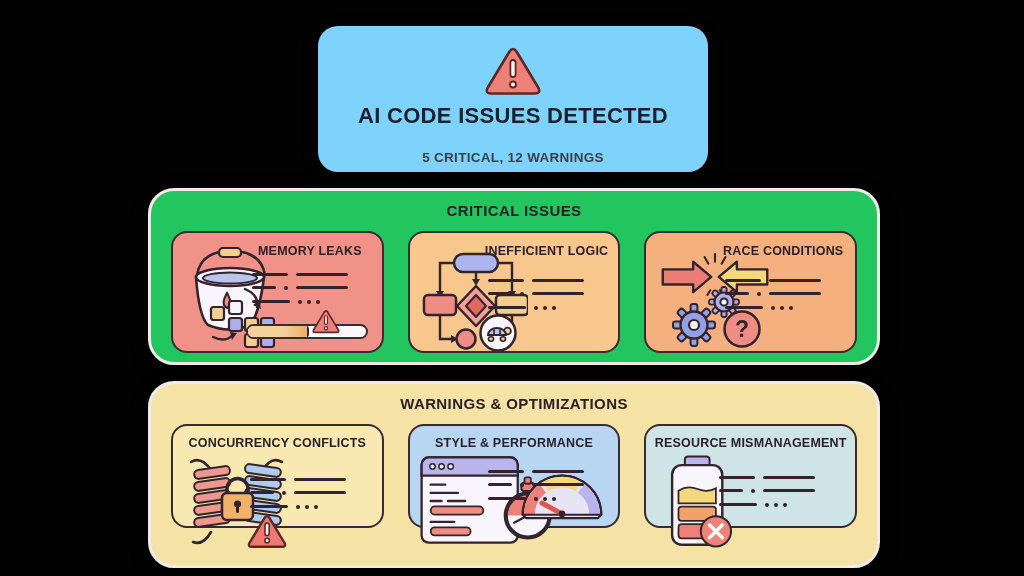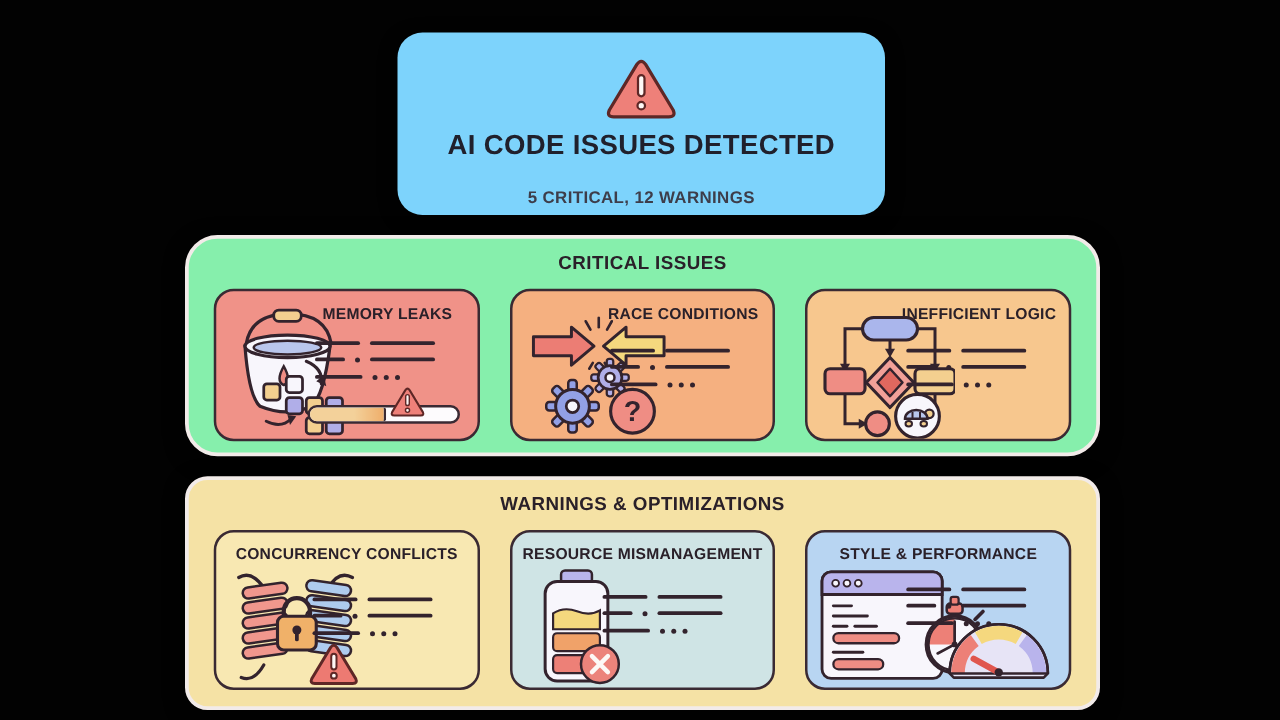--- a/index.html
+++ b/index.html
@@ -36,21 +36,21 @@
   .section-title{
     position:absolute;top:11px;left:0;right:0;text-align:center;
     font-size:15px;font-weight:bold;color:#2a2029;letter-spacing:.4px;
   }
   .cards{position:absolute;left:20px;right:20px;top:40px;display:flex;gap:24px;}
   .card{
     flex:1;position:relative;border:2.5px solid #3a2a33;border-radius:16px;
     box-sizing:border-box;
   }
   .section-critical .card{height:122px;}
-  .section-warnings .card{height:128px;}
+  .section-warnings .card{height:104px;}
   .card-title{
     position:absolute;font-size:12.5px;font-weight:bold;color:#2a2029;
     letter-spacing:.2px;text-align:center;line-height:1.1;
   }
   .ct-right{top:12px;left:36%;right:10px;}
   .ct-center{top:11px;left:6px;right:6px;}
   
   .tlines{position:absolute;width:116px;}
   .tl-row{display:flex;align-items:center;gap:8px;margin-bottom:10px;}
   .tl{height:2.8px;background:#33232d;border-radius:2px;}
@@ -77,21 +77,21 @@
 <div class="abs header-card" style="background-color: #7dd3fc;">
   <svg class="tri" width="58" height="50" viewBox="0 0 58 50">
     <path d="M25.5 5.5 Q29 0.5 32.5 5.5 L54.5 42 Q57 47.5 51 47.5 L7 47.5 Q1 47.5 3.5 42 Z" fill="#ee8079" stroke="#5e2726" stroke-width="2.6" stroke-linejoin="round"></path>
     <rect x="26.4" y="14" width="5.2" height="17" rx="2.6" fill="#fdf8f6" stroke="#5e2726" stroke-width="1.8"></rect>
     <circle cx="29" cy="38.5" r="3" fill="#fdf8f6" stroke="#5e2726" stroke-width="1.8"></circle>
   </svg>
   <div class="header-title">AI CODE ISSUES DETECTED</div>
   <div class="header-subtitle">5 CRITICAL, 12 WARNINGS</div>
 </div>
 
-<div class="abs section section-critical" style="background-color: #86efac;">
+<div class="abs section section-critical" style="background-color: #22c55e;">
   <div class="section-title">CRITICAL ISSUES</div>
   <div class="cards">
 
     <div class="card" style="background-color: rgb(240, 146, 136);">
       <div class="card-title ct-right">MEMORY LEAKS</div>
       <svg class="abs" style="left:4px;top:12px" width="108" height="104" viewBox="0 0 108 104">
         <path d="M20 30 Q24 6 54 6 Q84 6 88 30" fill="none" stroke="#33232d" stroke-width="2.6"></path>
         <rect x="42" y="3" width="22" height="9" rx="4" fill="#f3cf8f" stroke="#33232d" stroke-width="2.2"></rect>
         <path d="M19 32 Q22 72 31 80 Q53 89 72 80 Q82 72 87 32 Z" fill="#f8f6fc" stroke="#33232d" stroke-width="2.6"></path>
         <ellipse cx="53" cy="32" rx="34" ry="9" fill="#f8f6fc" stroke="#33232d" stroke-width="2.6"></ellipse>
@@ -128,80 +128,20 @@
             </div>
           </div>
       </div>
       <div class="pbar">
         <div class="pbar-fill"></div>
         <svg class="pbar-warn" width="28" height="25" viewBox="0 0 58 50">
           <path d="M25.5 5.5 Q29 0.5 32.5 5.5 L54.5 42 Q57 47.5 51 47.5 L7 47.5 Q1 47.5 3.5 42 Z" fill="#ee8079" stroke="#5e2726" stroke-width="3.4" stroke-linejoin="round"></path>
           <rect x="26" y="13" width="6" height="18" rx="3" fill="#fdf8f6" stroke="#5e2726" stroke-width="2.4"></rect>
           <circle cx="29" cy="39" r="3.4" fill="#fdf8f6" stroke="#5e2726" stroke-width="2.4"></circle>
         </svg>
-      </div>
-    </div>
-
-    <div class="card" style="background-color: rgb(245, 176, 128);">
-      <div class="card-title ct-right">RACE CONDITIONS</div>
-      <svg class="abs" style="left:12px;top:20px" width="114" height="46" viewBox="0 0 120 48">
-        <polygon points="5,17 37,17 37,9 56,25 37,41 37,33 5,33" fill="#ec7d74" stroke="#33232d" stroke-width="2.5" stroke-linejoin="round"></polygon>
-        <polygon points="115,17 83,17 83,9 64,25 83,41 83,33 115,33" fill="#f5d87e" stroke="#33232d" stroke-width="2.5" stroke-linejoin="round"></polygon>
-        <line x1="60" y1="1" x2="60" y2="9" stroke="#33232d" stroke-width="2.2" stroke-linecap="round"></line>
-        <line x1="49" y1="4" x2="53" y2="11" stroke="#33232d" stroke-width="2.2" stroke-linecap="round"></line>
-        <line x1="71" y1="4" x2="67" y2="11" stroke="#33232d" stroke-width="2.2" stroke-linecap="round"></line>
-        <line x1="52" y1="44" x2="55" y2="39" stroke="#33232d" stroke-width="2.2" stroke-linecap="round"></line>
-        <line x1="68" y1="44" x2="65" y2="39" stroke="#33232d" stroke-width="2.2" stroke-linecap="round"></line>
-      </svg>
-      <svg class="abs" style="left:18px;bottom:2px" width="108" height="64" viewBox="0 0 108 64">
-        <g transform="translate(60,17)">
-          <rect x="-2.6" y="-15" width="5.2" height="7" rx="2" fill="#b0aee8" stroke="#33232d" stroke-width="1.8"></rect>
-          <rect x="-2.6" y="-15" width="5.2" height="7" rx="2" transform="rotate(45)" fill="#b0aee8" stroke="#33232d" stroke-width="1.8"></rect>
-          <rect x="-2.6" y="-15" width="5.2" height="7" rx="2" transform="rotate(90)" fill="#b0aee8" stroke="#33232d" stroke-width="1.8"></rect>
-          <rect x="-2.6" y="-15" width="5.2" height="7" rx="2" transform="rotate(135)" fill="#b0aee8" stroke="#33232d" stroke-width="1.8"></rect>
-          <rect x="-2.6" y="-15" width="5.2" height="7" rx="2" transform="rotate(180)" fill="#b0aee8" stroke="#33232d" stroke-width="1.8"></rect>
-          <rect x="-2.6" y="-15" width="5.2" height="7" rx="2" transform="rotate(225)" fill="#b0aee8" stroke="#33232d" stroke-width="1.8"></rect>
-          <rect x="-2.6" y="-15" width="5.2" height="7" rx="2" transform="rotate(270)" fill="#b0aee8" stroke="#33232d" stroke-width="1.8"></rect>
-          <rect x="-2.6" y="-15" width="5.2" height="7" rx="2" transform="rotate(315)" fill="#b0aee8" stroke="#33232d" stroke-width="1.8"></rect>
-          <circle r="9.5" fill="#b0aee8" stroke="#33232d" stroke-width="2.2"></circle>
-          <circle r="3.6" fill="#f8f6fc" stroke="#33232d" stroke-width="2"></circle>
-        </g>
-        <g transform="translate(30,40)">
-          <rect x="-3.4" y="-21" width="6.8" height="9" rx="2.4" fill="#92a0e6" stroke="#33232d" stroke-width="2"></rect>
-          <rect x="-3.4" y="-21" width="6.8" height="9" rx="2.4" transform="rotate(45)" fill="#92a0e6" stroke="#33232d" stroke-width="2"></rect>
-          <rect x="-3.4" y="-21" width="6.8" height="9" rx="2.4" transform="rotate(90)" fill="#92a0e6" stroke="#33232d" stroke-width="2"></rect>
-          <rect x="-3.4" y="-21" width="6.8" height="9" rx="2.4" transform="rotate(135)" fill="#92a0e6" stroke="#33232d" stroke-width="2"></rect>
-          <rect x="-3.4" y="-21" width="6.8" height="9" rx="2.4" transform="rotate(180)" fill="#92a0e6" stroke="#33232d" stroke-width="2"></rect>
-          <rect x="-3.4" y="-21" width="6.8" height="9" rx="2.4" transform="rotate(225)" fill="#92a0e6" stroke="#33232d" stroke-width="2"></rect>
-          <rect x="-3.4" y="-21" width="6.8" height="9" rx="2.4" transform="rotate(270)" fill="#92a0e6" stroke="#33232d" stroke-width="2"></rect>
-          <rect x="-3.4" y="-21" width="6.8" height="9" rx="2.4" transform="rotate(315)" fill="#92a0e6" stroke="#33232d" stroke-width="2"></rect>
-          <circle r="13.5" fill="#92a0e6" stroke="#33232d" stroke-width="2.4"></circle>
-          <circle r="5" fill="#f8f6fc" stroke="#33232d" stroke-width="2.2"></circle>
-        </g>
-        <circle cx="78" cy="44" r="17.5" fill="#ef8d84" stroke="#33232d" stroke-width="2.5"></circle>
-        <text x="78" y="52" font-size="23" font-weight="bold" fill="#33232d" text-anchor="middle" font-family="Liberation Sans, sans-serif">?</text>
-      </svg>
-      <div class="tlines" style="right:14px;top:46px">
-        <div class="tl-row">
-            <div class="tl" style="width:36px"></div>
-            <div class="tl" style="width:52px"></div>
-          </div>
-        <div class="tl-row">
-            <div class="tl" style="width:24px"></div>
-            <div class="tl-dot"></div>
-            <div class="tl" style="width:52px"></div>
-          </div>
-        <div class="tl-row">
-            <div class="tl" style="width:38px"></div>
-            <div class="tl-dots">
-              <div class="tl-dot"></div>
-              <div class="tl-dot"></div>
-              <div class="tl-dot"></div>
-            </div>
-          </div>
       </div>
     </div>
 
     <div class="card" style="background-color: rgb(247, 199, 142);">
       <div class="card-title ct-right">INEFFICIENT LOGIC</div>
       <svg class="abs" style="left:8px;top:16px" width="110" height="102" viewBox="0 0 110 102">
         <path d="M36 14 H22 V44" fill="none" stroke="#33232d" stroke-width="2.4"></path>
         <polygon points="18,42 26,42 22,49" fill="#33232d"></polygon>
         <path d="M80 14 H94 V44" fill="none" stroke="#33232d" stroke-width="2.4"></path>
         <polygon points="90,42 98,42 94,49" fill="#33232d"></polygon>
@@ -238,24 +178,84 @@
             <div class="tl" style="width:38px"></div>
             <div class="tl-dots">
               <div class="tl-dot"></div>
               <div class="tl-dot"></div>
               <div class="tl-dot"></div>
             </div>
           </div>
       </div>
     </div>
 
+    <div class="card" style="background-color: rgb(245, 176, 128);">
+      <div class="card-title ct-right">RACE CONDITIONS</div>
+      <svg class="abs" style="left:12px;top:20px" width="114" height="46" viewBox="0 0 120 48">
+        <polygon points="5,17 37,17 37,9 56,25 37,41 37,33 5,33" fill="#ec7d74" stroke="#33232d" stroke-width="2.5" stroke-linejoin="round"></polygon>
+        <polygon points="115,17 83,17 83,9 64,25 83,41 83,33 115,33" fill="#f5d87e" stroke="#33232d" stroke-width="2.5" stroke-linejoin="round"></polygon>
+        <line x1="60" y1="1" x2="60" y2="9" stroke="#33232d" stroke-width="2.2" stroke-linecap="round"></line>
+        <line x1="49" y1="4" x2="53" y2="11" stroke="#33232d" stroke-width="2.2" stroke-linecap="round"></line>
+        <line x1="71" y1="4" x2="67" y2="11" stroke="#33232d" stroke-width="2.2" stroke-linecap="round"></line>
+        <line x1="52" y1="44" x2="55" y2="39" stroke="#33232d" stroke-width="2.2" stroke-linecap="round"></line>
+        <line x1="68" y1="44" x2="65" y2="39" stroke="#33232d" stroke-width="2.2" stroke-linecap="round"></line>
+      </svg>
+      <svg class="abs" style="left:18px;bottom:2px" width="108" height="64" viewBox="0 0 108 64">
+        <g transform="translate(60,17)">
+          <rect x="-2.6" y="-15" width="5.2" height="7" rx="2" fill="#b0aee8" stroke="#33232d" stroke-width="1.8"></rect>
+          <rect x="-2.6" y="-15" width="5.2" height="7" rx="2" transform="rotate(45)" fill="#b0aee8" stroke="#33232d" stroke-width="1.8"></rect>
+          <rect x="-2.6" y="-15" width="5.2" height="7" rx="2" transform="rotate(90)" fill="#b0aee8" stroke="#33232d" stroke-width="1.8"></rect>
+          <rect x="-2.6" y="-15" width="5.2" height="7" rx="2" transform="rotate(135)" fill="#b0aee8" stroke="#33232d" stroke-width="1.8"></rect>
+          <rect x="-2.6" y="-15" width="5.2" height="7" rx="2" transform="rotate(180)" fill="#b0aee8" stroke="#33232d" stroke-width="1.8"></rect>
+          <rect x="-2.6" y="-15" width="5.2" height="7" rx="2" transform="rotate(225)" fill="#b0aee8" stroke="#33232d" stroke-width="1.8"></rect>
+          <rect x="-2.6" y="-15" width="5.2" height="7" rx="2" transform="rotate(270)" fill="#b0aee8" stroke="#33232d" stroke-width="1.8"></rect>
+          <rect x="-2.6" y="-15" width="5.2" height="7" rx="2" transform="rotate(315)" fill="#b0aee8" stroke="#33232d" stroke-width="1.8"></rect>
+          <circle r="9.5" fill="#b0aee8" stroke="#33232d" stroke-width="2.2"></circle>
+          <circle r="3.6" fill="#f8f6fc" stroke="#33232d" stroke-width="2"></circle>
+        </g>
+        <g transform="translate(30,40)">
+          <rect x="-3.4" y="-21" width="6.8" height="9" rx="2.4" fill="#92a0e6" stroke="#33232d" stroke-width="2"></rect>
+          <rect x="-3.4" y="-21" width="6.8" height="9" rx="2.4" transform="rotate(45)" fill="#92a0e6" stroke="#33232d" stroke-width="2"></rect>
+          <rect x="-3.4" y="-21" width="6.8" height="9" rx="2.4" transform="rotate(90)" fill="#92a0e6" stroke="#33232d" stroke-width="2"></rect>
+          <rect x="-3.4" y="-21" width="6.8" height="9" rx="2.4" transform="rotate(135)" fill="#92a0e6" stroke="#33232d" stroke-width="2"></rect>
+          <rect x="-3.4" y="-21" width="6.8" height="9" rx="2.4" transform="rotate(180)" fill="#92a0e6" stroke="#33232d" stroke-width="2"></rect>
+          <rect x="-3.4" y="-21" width="6.8" height="9" rx="2.4" transform="rotate(225)" fill="#92a0e6" stroke="#33232d" stroke-width="2"></rect>
+          <rect x="-3.4" y="-21" width="6.8" height="9" rx="2.4" transform="rotate(270)" fill="#92a0e6" stroke="#33232d" stroke-width="2"></rect>
+          <rect x="-3.4" y="-21" width="6.8" height="9" rx="2.4" transform="rotate(315)" fill="#92a0e6" stroke="#33232d" stroke-width="2"></rect>
+          <circle r="13.5" fill="#92a0e6" stroke="#33232d" stroke-width="2.4"></circle>
+          <circle r="5" fill="#f8f6fc" stroke="#33232d" stroke-width="2.2"></circle>
+        </g>
+        <circle cx="78" cy="44" r="17.5" fill="#ef8d84" stroke="#33232d" stroke-width="2.5"></circle>
+        <text x="78" y="52" font-size="23" font-weight="bold" fill="#33232d" text-anchor="middle" font-family="Liberation Sans, sans-serif">?</text>
+      </svg>
+      <div class="tlines" style="right:14px;top:46px">
+        <div class="tl-row">
+            <div class="tl" style="width:36px"></div>
+            <div class="tl" style="width:52px"></div>
+          </div>
+        <div class="tl-row">
+            <div class="tl" style="width:24px"></div>
+            <div class="tl-dot"></div>
+            <div class="tl" style="width:52px"></div>
+          </div>
+        <div class="tl-row">
+            <div class="tl" style="width:38px"></div>
+            <div class="tl-dots">
+              <div class="tl-dot"></div>
+              <div class="tl-dot"></div>
+              <div class="tl-dot"></div>
+            </div>
+          </div>
+      </div>
+    </div>
+
   </div>
 </div>
 
-<div class="abs section section-warnings" style="background-color: rgb(245, 226, 165); border-radius: 18px;">
+<div class="abs section section-warnings" style="background-color: rgb(245, 226, 165);">
   <div class="section-title">WARNINGS &amp; OPTIMIZATIONS</div>
   <div class="cards">
 
     <div class="card" style="background-color: rgb(248, 232, 178);">
       <div class="card-title ct-center">CONCURRENCY CONFLICTS</div>
       <svg class="abs" style="left:8px;top:26px" width="112" height="100" viewBox="0 0 112 100">
         <path d="M30 18 Q20 4 10 10" fill="none" stroke="#33232d" stroke-width="2.6" stroke-linecap="round"></path>
         <path d="M30 80 Q22 94 12 90" fill="none" stroke="#33232d" stroke-width="2.6" stroke-linecap="round"></path>
         <g>
           <rect x="13" y="16" width="36" height="9" rx="4.5" transform="rotate(-8 31 20)" fill="#f0978d" stroke="#33232d" stroke-width="2"></rect>
@@ -277,53 +277,20 @@
         <rect x="41" y="41" width="31" height="27" rx="5" fill="#f0b169" stroke="#33232d" stroke-width="2.5"></rect>
         <circle cx="56.5" cy="52" r="3.6" fill="#33232d"></circle>
         <rect x="55" y="53" width="3" height="8" rx="1.5" fill="#33232d"></rect>
         <g transform="translate(66,62)">
           <path d="M17.6 3.8 Q20 0.4 22.4 3.8 L37.6 29 Q39.3 32.8 35.2 32.8 L4.8 32.8 Q0.7 32.8 2.4 29 Z" fill="#ed7a72" stroke="#5e2726" stroke-width="2.4" stroke-linejoin="round"></path>
           <rect x="18" y="9" width="4.2" height="12.5" rx="2.1" fill="#fdf8f6" stroke="#5e2726" stroke-width="1.6"></rect>
           <circle cx="20.1" cy="26.5" r="2.3" fill="#fdf8f6" stroke="#5e2726" stroke-width="1.6"></circle>
         </g>
       </svg>
       <div class="tlines" style="right:16px;top:52px">
-        <div class="tl-row">
-            <div class="tl" style="width:36px"></div>
-            <div class="tl" style="width:52px"></div>
-          </div>
-        <div class="tl-row">
-            <div class="tl" style="width:24px"></div>
-            <div class="tl-dot"></div>
-            <div class="tl" style="width:52px"></div>
-          </div>
-        <div class="tl-row">
-            <div class="tl" style="width:38px"></div>
-            <div class="tl-dots">
-              <div class="tl-dot"></div>
-              <div class="tl-dot"></div>
-              <div class="tl-dot"></div>
-            </div>
-          </div>
-      </div>
-    </div>
-
-    <div class="card" style="background-color: rgb(207, 228, 229);">
-      <div class="card-title ct-center">RESOURCE MISMANAGEMENT</div>
-      <svg class="abs" style="left:14px;top:28px" width="76" height="94" viewBox="0 0 95 118">
-        <rect x="31" y="3" width="31" height="13" rx="4" fill="#b9b4ec" stroke="#33232d" stroke-width="2.5"></rect>
-        <rect x="15" y="14" width="63" height="100" rx="12" fill="#f8f6fc" stroke="#33232d" stroke-width="3"></rect>
-        <path d="M23 46 Q34 39 47 44 Q60 49 70 43 L70 62 L23 62 Z" fill="#f5d87e" stroke="#33232d" stroke-width="2.2"></path>
-        <rect x="23" y="66" width="47" height="18" rx="4" fill="#f0a269" stroke="#33232d" stroke-width="2.2"></rect>
-        <rect x="23" y="88" width="47" height="18" rx="4" fill="#ed8077" stroke="#33232d" stroke-width="2.2"></rect>
-        <circle cx="70" cy="97" r="19" fill="#ec837b" stroke="#33232d" stroke-width="2.5"></circle>
-        <line x1="62" y1="89" x2="78" y2="105" stroke="#fdf8f6" stroke-width="4.5" stroke-linecap="round"></line>
-        <line x1="78" y1="89" x2="62" y2="105" stroke="#fdf8f6" stroke-width="4.5" stroke-linecap="round"></line>
-      </svg>
-      <div class="tlines" style="right:20px;top:50px">
         <div class="tl-row">
             <div class="tl" style="width:36px"></div>
             <div class="tl" style="width:52px"></div>
           </div>
         <div class="tl-row">
             <div class="tl" style="width:24px"></div>
             <div class="tl-dot"></div>
             <div class="tl" style="width:52px"></div>
           </div>
         <div class="tl-row">
@@ -386,14 +353,47 @@
             <div class="tl" style="width:38px"></div>
             <div class="tl-dots">
               <div class="tl-dot"></div>
               <div class="tl-dot"></div>
               <div class="tl-dot"></div>
             </div>
           </div>
       </div>
     </div>
 
+    <div class="card" style="background-color: rgb(207, 228, 229);">
+      <div class="card-title ct-center">RESOURCE MISMANAGEMENT</div>
+      <svg class="abs" style="left:14px;top:28px" width="76" height="94" viewBox="0 0 95 118">
+        <rect x="31" y="3" width="31" height="13" rx="4" fill="#b9b4ec" stroke="#33232d" stroke-width="2.5"></rect>
+        <rect x="15" y="14" width="63" height="100" rx="12" fill="#f8f6fc" stroke="#33232d" stroke-width="3"></rect>
+        <path d="M23 46 Q34 39 47 44 Q60 49 70 43 L70 62 L23 62 Z" fill="#f5d87e" stroke="#33232d" stroke-width="2.2"></path>
+        <rect x="23" y="66" width="47" height="18" rx="4" fill="#f0a269" stroke="#33232d" stroke-width="2.2"></rect>
+        <rect x="23" y="88" width="47" height="18" rx="4" fill="#ed8077" stroke="#33232d" stroke-width="2.2"></rect>
+        <circle cx="70" cy="97" r="19" fill="#ec837b" stroke="#33232d" stroke-width="2.5"></circle>
+        <line x1="62" y1="89" x2="78" y2="105" stroke="#fdf8f6" stroke-width="4.5" stroke-linecap="round"></line>
+        <line x1="78" y1="89" x2="62" y2="105" stroke="#fdf8f6" stroke-width="4.5" stroke-linecap="round"></line>
+      </svg>
+      <div class="tlines" style="right:20px;top:50px">
+        <div class="tl-row">
+            <div class="tl" style="width:36px"></div>
+            <div class="tl" style="width:52px"></div>
+          </div>
+        <div class="tl-row">
+            <div class="tl" style="width:24px"></div>
+            <div class="tl-dot"></div>
+            <div class="tl" style="width:52px"></div>
+          </div>
+        <div class="tl-row">
+            <div class="tl" style="width:38px"></div>
+            <div class="tl-dots">
+              <div class="tl-dot"></div>
+              <div class="tl-dot"></div>
+              <div class="tl-dot"></div>
+            </div>
+          </div>
+      </div>
+    </div>
+
   </div>
 </div>
 
 </body></html>

